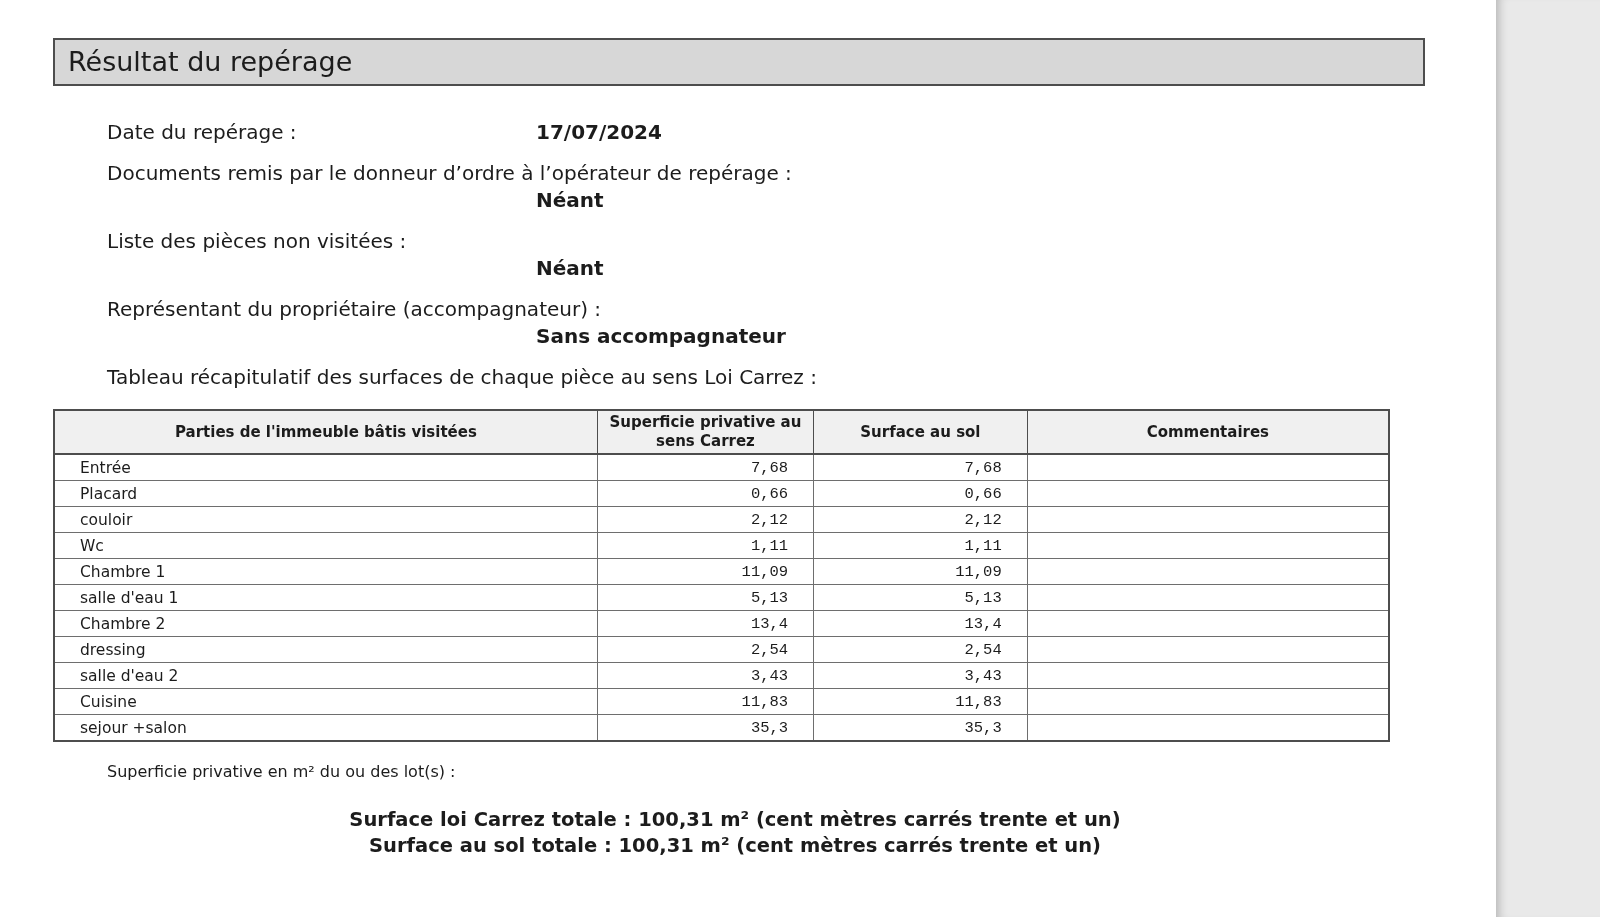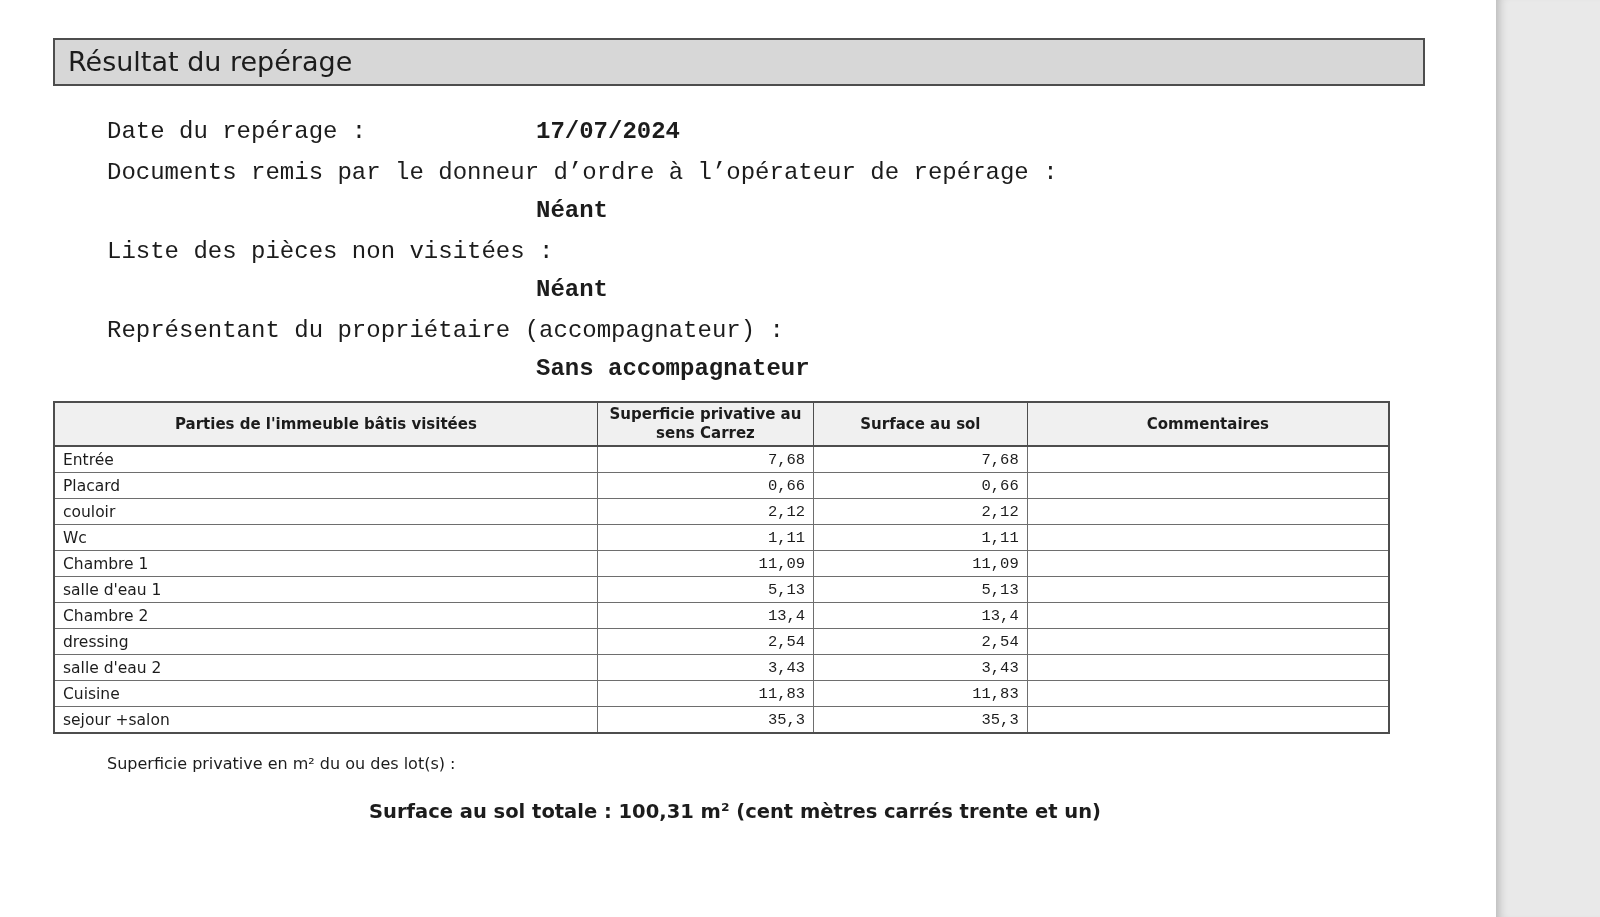--- a/index.html
+++ b/index.html
@@ -16,42 +16,42 @@
   .page{position:absolute;top:8px;left:0;width:1496px;height:917px;background:#ffffff;}
 
   .section-title{
     box-sizing:border-box;
     margin:30px 0 0 53px;width:1372px;height:48px;
     background:#d7d7d7;border:2px solid #4d4d4d;
     font-size:27px;line-height:44px;padding-left:13px;
     white-space:nowrap;
   }
 
-  .fields{margin:34px 0 0 107px;font-size:24px;line-height:24px;font-family:Liberation Mono, monospace;}
+  .fields{margin:34px 0 0 107px;font-size:20px;line-height:24px;}
   .field{margin-bottom:17px;}
   .field .value{font-weight:bold;}
   .field.inline{display:flex;}
   .field.inline .label{width:429px;flex:none;}
-  .field.stacked .value{margin-left:429px;margin-top:14px;}
+  .field.stacked .value{margin-left:429px;margin-top:3px;}
 
   .table-intro{margin:5px 0 0 107px;font-size:20px;}
 
   table.surfaces{
     border-collapse:collapse;table-layout:fixed;
     margin:20px 0 0 53px;width:1337px;
     border:2px solid #4d4d4d;
     font-size:15.5px;
   }
   table.surfaces th{
     background:#f0f0f0;font-size:15px;font-weight:bold;
     border:1px solid #4d4d4d;border-bottom:2px solid #4d4d4d;
     height:42px;padding:0 6px;text-align:center;line-height:1.25;
   }
   table.surfaces td{
-    border:1px solid #6e6e6e;height:25px;padding:0 8px;
+    border:1px solid #6e6e6e;height:25px;padding:0 25px;
     overflow:hidden;white-space:nowrap;
   }
   td.c-name{text-align:left;}
   td.c-num{text-align:right;padding:0;font-family:Liberation Mono, monospace;}
   td.c-comment{text-align:left;}
 
   .footer-label{margin:20px 0 0 107px;font-size:16px;}
   .totals{
     width:1470px;margin-top:26px;
     text-align:center;font-weight:bold;font-size:19.5px;line-height:26px;
@@ -76,20 +76,21 @@
     <div class="field stacked">
       <div class="label">Liste des pièces non visitées :</div>
       <div class="value">Néant</div>
     </div>
     <div class="field stacked">
       <div class="label">Représentant du propriétaire (accompagnateur) :</div>
       <div class="value">Sans accompagnateur</div>
     </div>
   </div>
 
+  <div class="table-intro">Tableau récapitulatif des surfaces de chaque pièce au sens Loi Carrez :</div>
 
   <table class="surfaces">
     <colgroup>
       <col style="width:40.7%">
       <col style="width:16.2%">
       <col style="width:16.0%">
       <col style="width:27.1%">
     </colgroup>
     <thead>
       <tr>
@@ -165,18 +166,19 @@
       <td class="c-num">35,3</td>
       <td class="c-num">35,3</td>
       <td class="c-comment"></td>
     </tr>
       </tbody>
   </table>
 
   <div class="footer-label">Superficie privative en m² du ou des lot(s) :</div>
 
   <div class="totals">
+    <div>Surface loi Carrez totale : 100,31 m² (cent mètres carrés trente et un)</div>
     <div>Surface au sol totale : 100,31 m² (cent mètres carrés trente et un)</div>
   </div>
 
 </div>
 
 <div class="viewer-margin"></div>
 
 </body></html>

